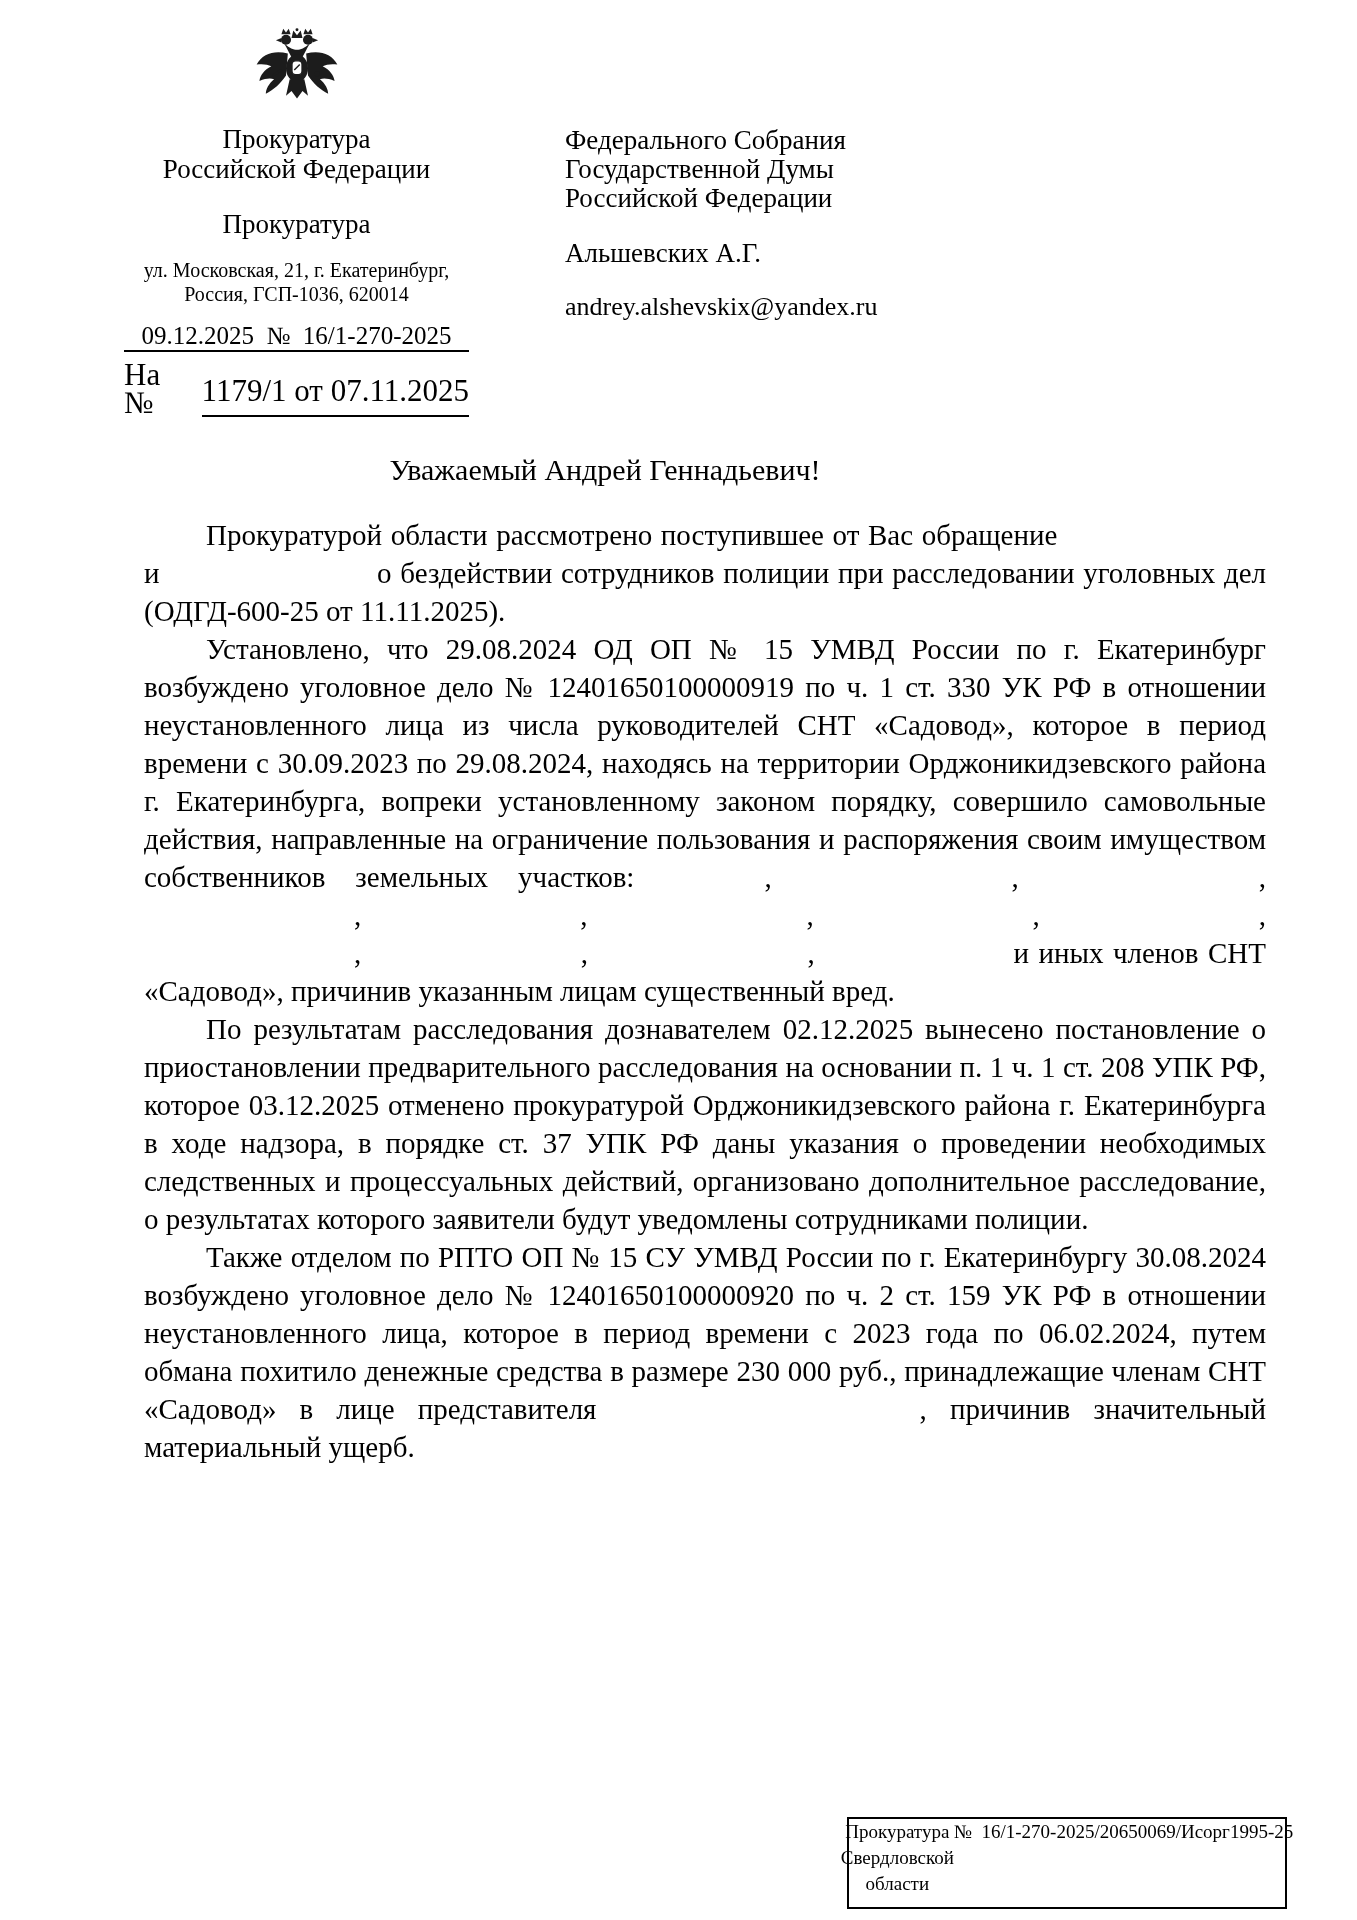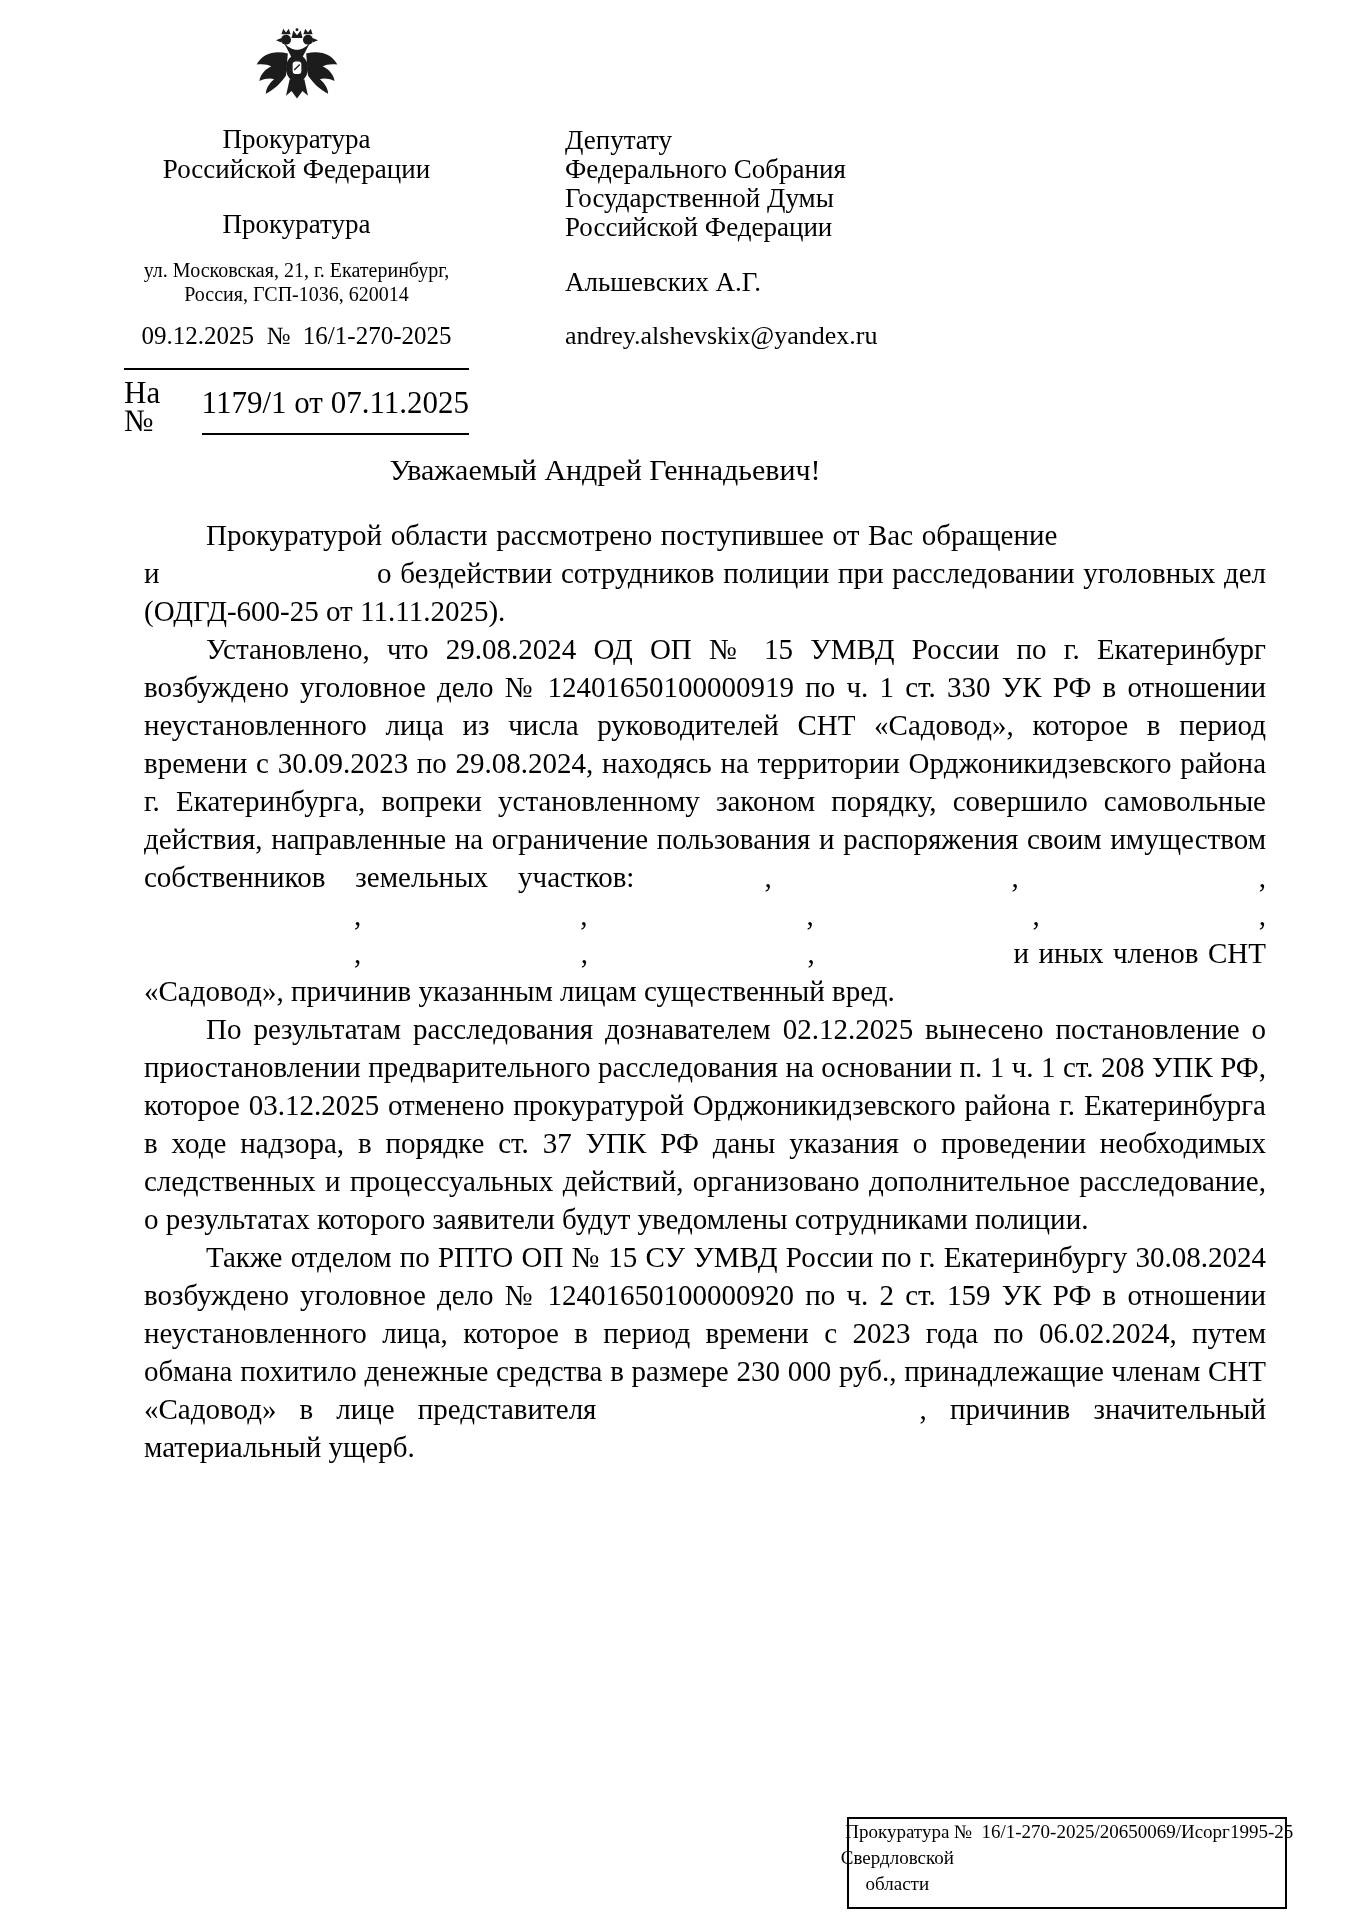--- a/index.html
+++ b/index.html
@@ -16,30 +16,30 @@
   .lh-left {
     position:absolute; left:124px; top:26px; width:345px;
     text-align:center;
   }
   .emblem { display:block; margin:0 auto; }
   .org-block-1 { margin-top:10px; font-size:27px; line-height:30px; }
   .org-block-2 { margin-top:22px; font-size:27px; line-height:36px; }
   .org-address { margin-top:16px; font-size:20px; line-height:24px; }
   .date-line {
     margin-top:16px; font-size:25px; line-height:28px;
-    border-bottom:2px solid #000; padding-bottom:18px;
+    border-bottom:2px solid #000; padding-bottom:0;
     white-space:pre;
   }
   .ref-line {
     margin-top:9px; font-size:31px; line-height:28px;
     display:flex; align-items:flex-end; text-align:left;
   }
   .ref-value {
     flex:1; border-bottom:2px solid #000;
-    text-align:center; padding-bottom:16px; margin-left:8px;
+    text-align:center; padding-bottom:10px; margin-left:8px;
     white-space:pre;
   }
 
   
   .lh-right {
     position:absolute; left:565px; top:126px; width:460px;
     font-size:27px; line-height:29px; text-align:left;
   }
   .recipient-name { margin-top:26px; }
   .recipient-email { margin-top:24px; font-size:26px; }
@@ -116,21 +116,20 @@
 
     <div class="date-line">09.12.2025  №  16/1-270-2025</div>
 
     <div class="ref-line">
       <span>На №</span>
       <span class="ref-value">1179/1 от 07.11.2025</span>
     </div>
   </div>
 
   <div class="lh-right">
-    <div>Депутату</div>
     <div>Федерального Собрания</div>
     <div>Государственной Думы</div>
     <div>Российской Федерации</div>
     <div class="recipient-name">Альшевских А.Г.</div>
     <div class="recipient-email">andrey.alshevskix@yandex.ru</div>
   </div>
 
   <div class="letter-body">
 
     <p class="salutation">Уважаемый Андрей Геннадьевич!</p>

